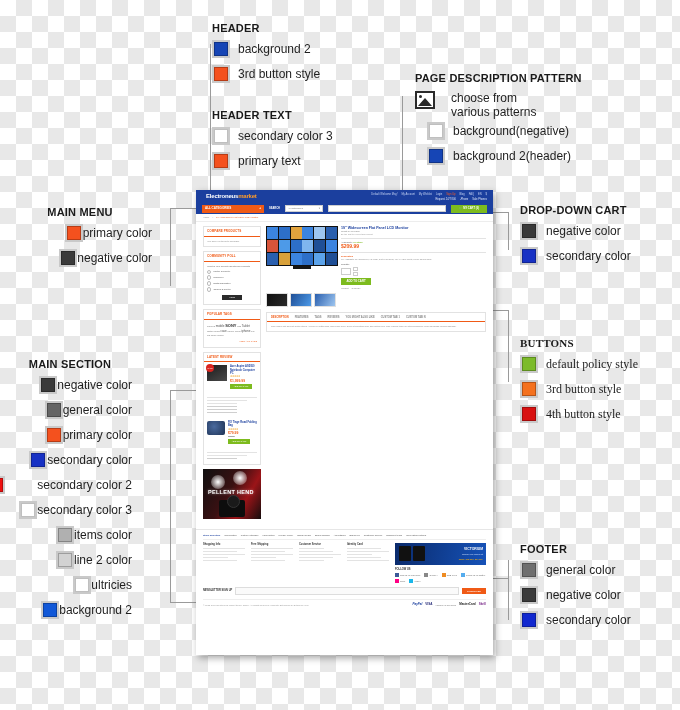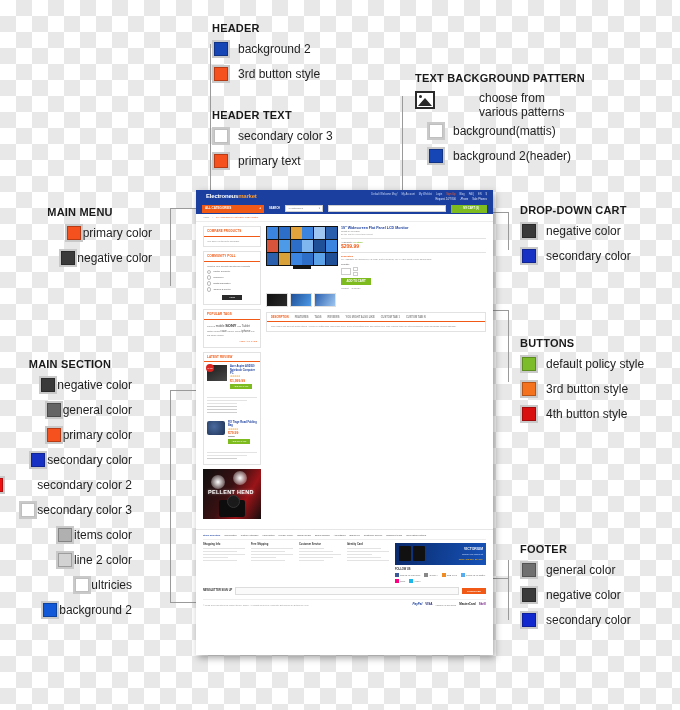--- a/index.html
+++ b/index.html
@@ -202,37 +202,37 @@
   </div>
   <div class="row">
     <div class="sw">
         <i style="background:#f4511e"></i>
       </div>
     <div class="lbl">primary text</div>
   </div>
 </div>
 
 <div class="grp top" style="left:415px;top:72px;">
-  <div class="grp-title">TEXT BACKGROUND PATTERN</div>
-  <div class="row" style="height:26px;align-items:flex-start;margin-top:6px;gap:28px;">
+  <div class="grp-title">PAGE DESCRIPTION PATTERN</div>
+  <div class="row" style="height:26px;align-items:flex-start;margin-top:6px;">
     <div class="picicon">
       <span class="dot"></span>
         <span class="mt"></span>
         <span class="mt2"></span>
     </div>
     <div style="margin-left:8px;">
       <div class="lbl">choose from</div>
       <div class="lbl">various patterns</div>
     </div>
   </div>
   <div class="row" style="margin-left:12px;">
     <div class="sw">
         <i style="background:#ffffff"></i>
       </div>
-    <div class="lbl">background(mattis)</div>
+    <div class="lbl">background(negative)</div>
   </div>
   <div class="row" style="margin-left:12px;">
     <div class="sw">
         <i style="background:#1645b5"></i>
       </div>
     <div class="lbl">background 2(header)</div>
   </div>
 </div>
 
 <div class="grp left" style="left:0px;top:206px;width:160px;">
@@ -324,21 +324,21 @@
     <div class="lbl">negative color</div>
   </div>
   <div class="row">
     <div class="sw">
         <i style="background:#1731c4"></i>
       </div>
     <div class="lbl">secondary color</div>
   </div>
 </div>
 
-<div class="grp right" style="left:520px;top:337px;">
+<div class="grp right" style="left:520px;top:337px;font-family:Liberation Serif, serif;">
   <div class="grp-title">BUTTONS</div>
   <div class="row">
     <div class="sw">
         <i style="background:#7cbb2a"></i>
       </div>
     <div class="lbl">default policy style</div>
   </div>
   <div class="row">
     <div class="sw">
         <i style="background:#f4711e"></i>

